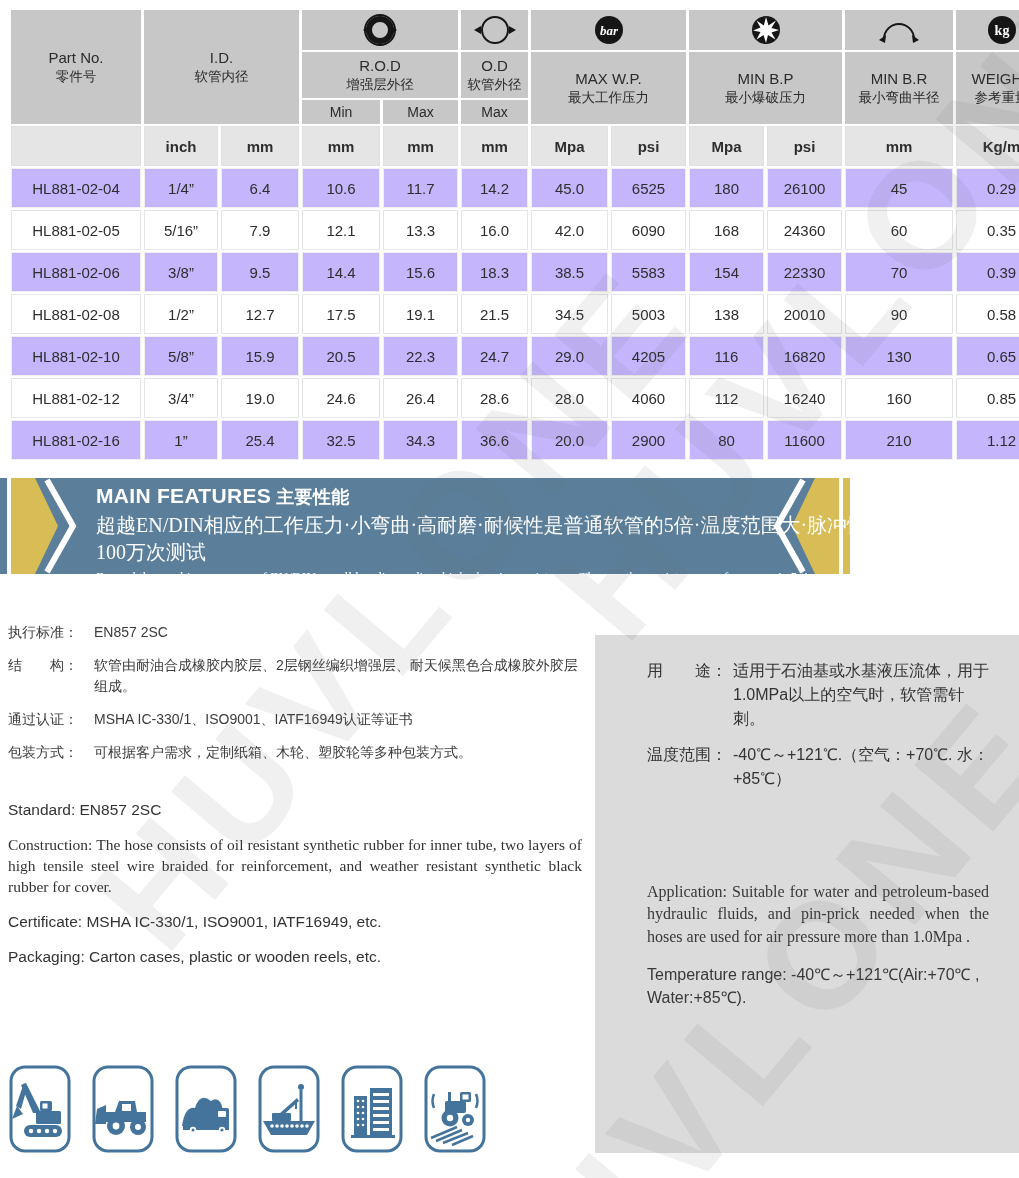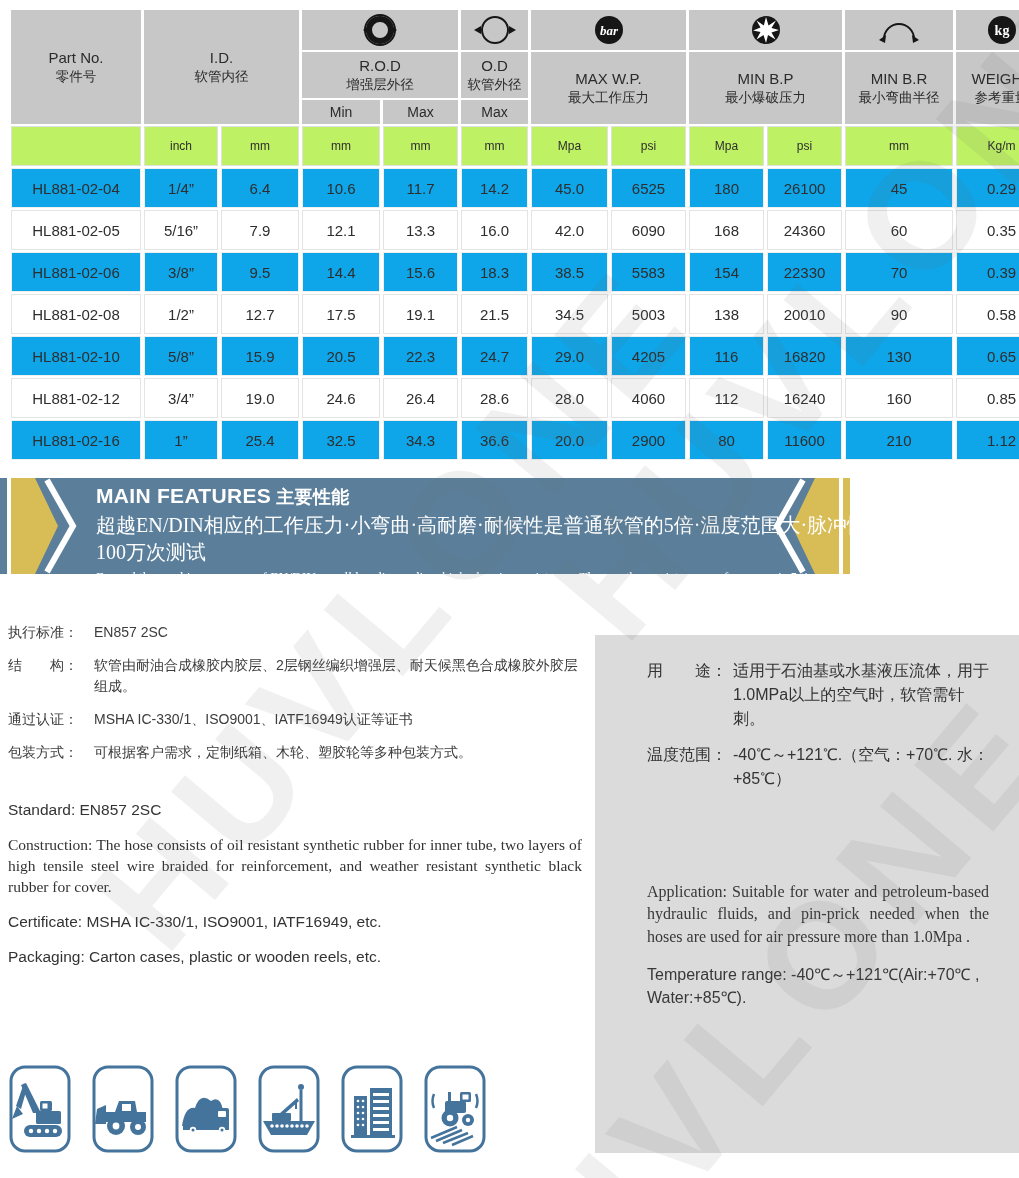--- a/index.html
+++ b/index.html
@@ -13,23 +13,23 @@
   table.spec{position:absolute;left:8px;top:8px;width:1003px;border-collapse:separate;
              border-spacing:3px 2px;table-layout:fixed;z-index:1;}
   .spec th,.spec td{text-align:center;vertical-align:middle;padding:0;overflow:hidden;}
   .spec th.g{background:#c7c7c7;font-weight:normal;color:#2b2b2b;}
   .h-en{display:block;font-size:15px;line-height:1.25;}
   .h-zh{display:block;font-size:13.5px;line-height:1.3;}
   .h-mm{font-size:14px;}
   tr.r-icons{height:40px;}
   tr.r-labels{height:46px;}
   tr.r-minmax{height:24px;}
-  tr.r-units td{height:38px;background:#bef264;border:1px solid #e0e0e0;font-size:12px;color:#2e2e2e;}
+  tr.r-units td{height:38px;background:#e5e5e5;border:1px solid #e0e0e0;font-size:15px;color:#2e2e2e;font-weight:bold;}
   tr.data td{height:38px;font-size:15px;color:#2e2e2e;border:1px solid #e4e4e4;background:#fff;}
-  tr.data.odd td{background:#0ea5e9;border-color:#efefef;margin-left:38px;}
+  tr.data.odd td{background:#c4b5fd;border-color:#efefef;margin-left:38px;}
   .hicon svg{display:block;margin:0 auto;}
   
   .banner{position:absolute;left:0;top:478px;width:850px;height:96px;z-index:1;}
   .banner .main{position:absolute;left:11px;right:11px;top:0;bottom:0;background:#5b7f9b;}
   .banner .strip-l{position:absolute;left:0;top:0;bottom:0;width:7px;background:#5b7f9b;}
   .banner .strip-r{position:absolute;right:0;top:0;bottom:0;width:7px;background:#d8bc56;}
   .banner svg.chev{position:absolute;top:0;height:96px;width:70px;}
   .banner svg.chev.l{left:11px;}
   .banner svg.chev.r{right:11px;transform:scaleX(-1);}
   .banner-text{position:absolute;left:96px;top:6px;color:#fff;z-index:2;}

